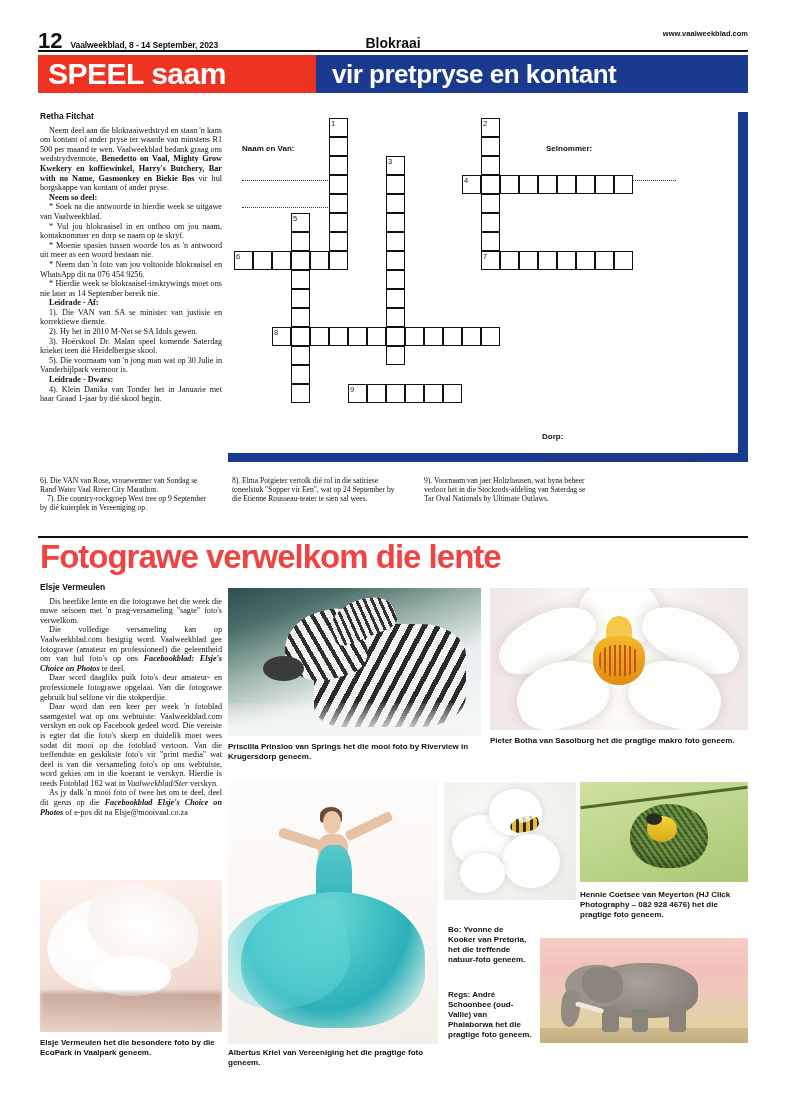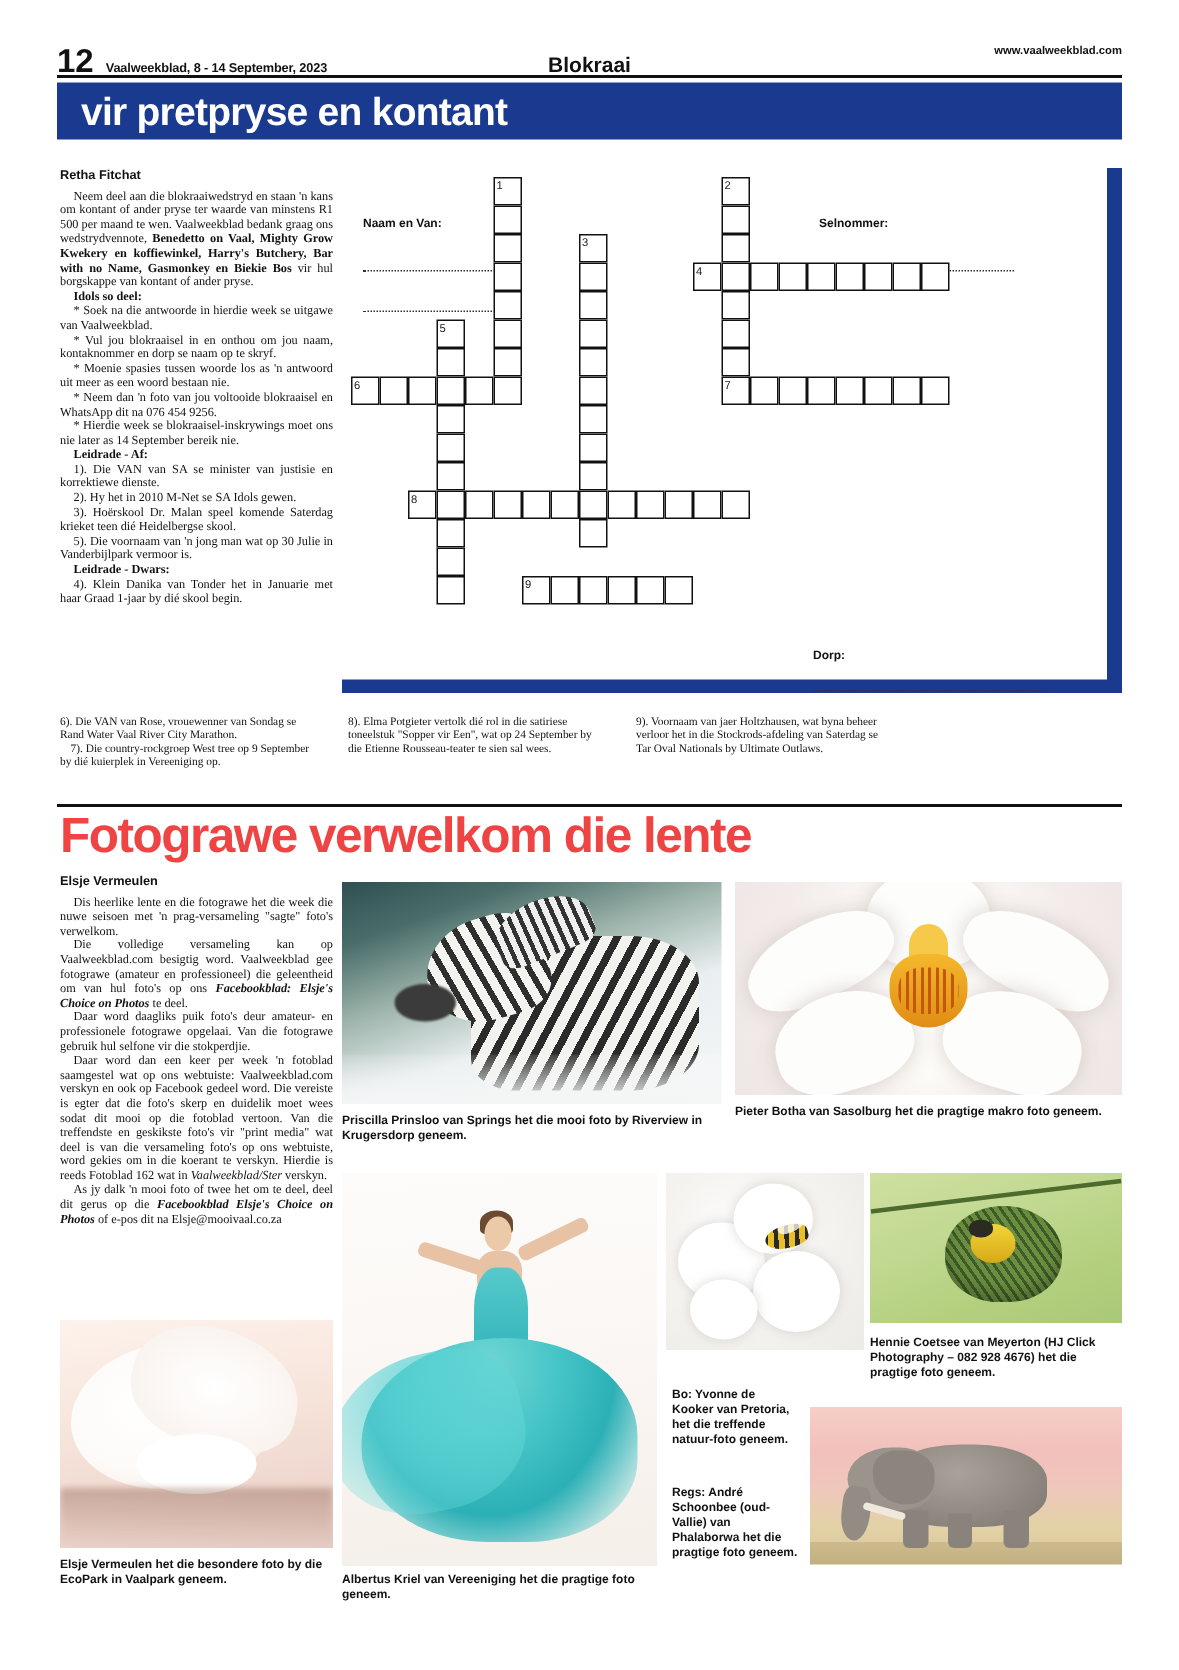--- a/index.html
+++ b/index.html
@@ -350,30 +350,33 @@
 
   <div class="masthead">
     <span class="folio">12</span>
     <span class="masthead-pub">Vaalweekblad, 8 - 14 September, 2023</span>
     <span class="masthead-section">Blokraai</span>
     <span class="masthead-url">www.vaalweekblad.com</span>
   </div>
   <div class="rule-top"></div>
 
   <div class="promo">
+    <div class="promo-red">
+      <span class="t">SPEEL saam</span>
+    </div>
     <div class="promo-blue">
       <span class="t">vir pretpryse en kontant</span>
     </div>
   </div>
 
   <div class="cw-col">
     <div class="byline">Retha Fitchat</div>
     <p><span>Neem deel aan die blokraaiwedstryd en staan 'n kans om kontant of ander pryse ter waarde van minstens R1 500 per maand te wen. Vaalweekblad bedank graag ons wedstrydvennote, </span><b>Benedetto on Vaal, Mighty Grow Kwekery en koffiewinkel, Harry's Butchery, Bar with no Name, Gasmonkey en Biekie Bos</b><span> vir hul borgskappe van kontant of ander pryse.</span></p>
     <p class="noind">
-        <b class="subhead">Idols so deel:</b>
+        <b class="subhead">Neem so deel:</b>
       </p>
     <p>* Soek na die antwoorde in hierdie week se uitgawe van Vaalweekblad.</p>
     <p>* Vul jou blokraaisel in en onthou om jou naam, kontaknommer en dorp se naam op te skryf.</p>
     <p>* Moenie spasies tussen woorde los as 'n antwoord uit meer as een woord bestaan nie.</p>
     <p>* Neem dan 'n foto van jou voltooide blokraaisel en WhatsApp dit na 076 454 9256.</p>
     <p>* Hierdie week se blokraaisel-inskrywings moet ons nie later as 14 September bereik nie.</p>
     <p class="noind">
         <b class="subhead">Leidrade - Af:</b>
       </p>
     <p>1). Die VAN van SA se minister van justisie en korrektiewe dienste.</p>

